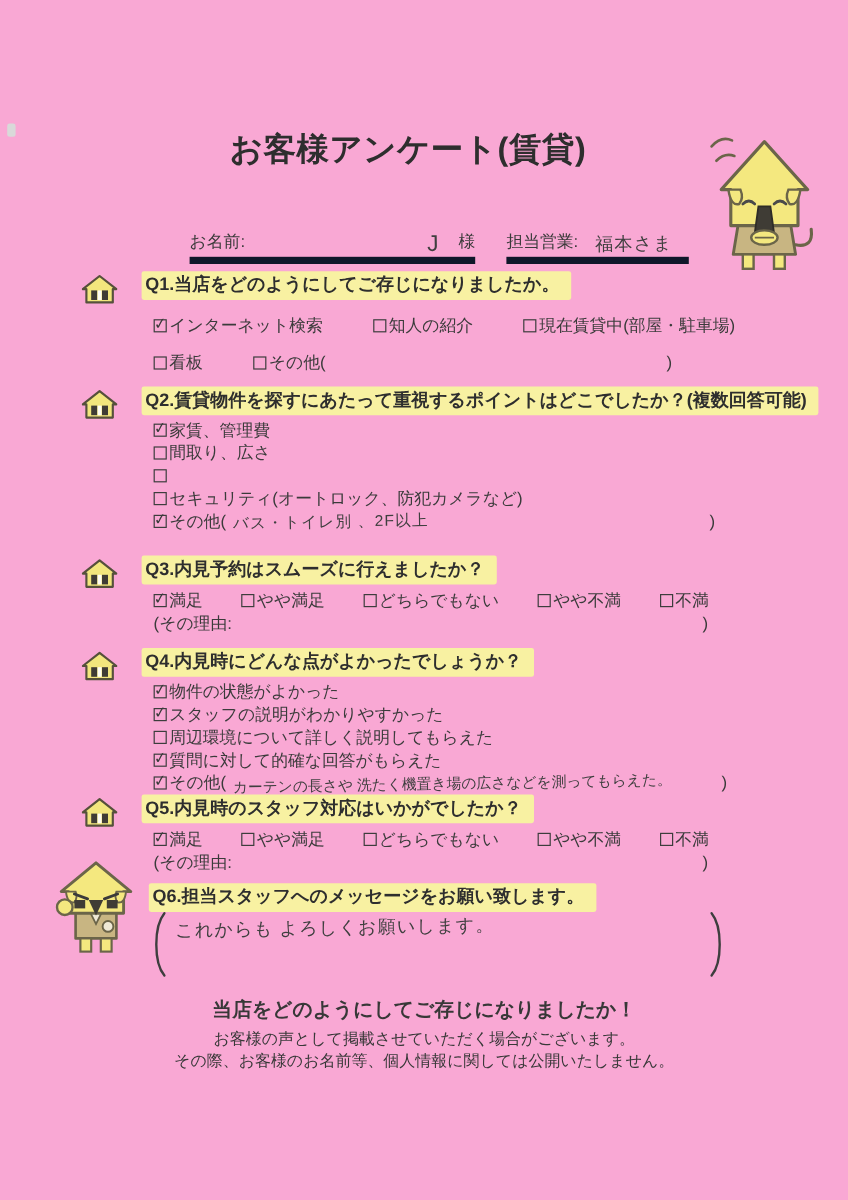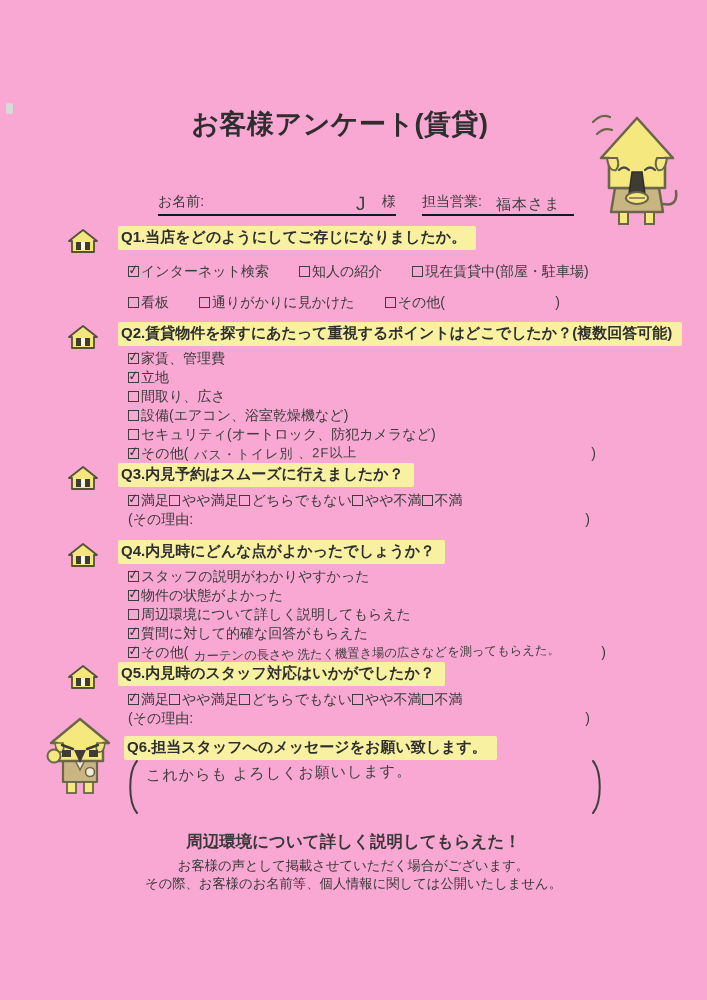--- a/index.html
+++ b/index.html
@@ -10,47 +10,47 @@
   }
   .scan-mark{position:absolute;left:6px;top:103px;width:7px;height:11px;background:#d9d9d9;border-radius:2px;}
 
   .title{position:absolute;top:106px;left:0;width:680px;text-align:center;
     font-size:27px;font-weight:bold;letter-spacing:.5px;color:#2e2e2e;}
   .intro{position:absolute;top:147px;left:144px;width:445px;font-size:14.5px;line-height:19.5px;color:#353535;}
 
   .mascot{position:absolute;top:106px;left:585px;}
 
   .name-row{position:absolute;top:193px;left:158px;display:flex;gap:26px;font-size:14px;color:#3a3a3a;}
-  .useg{border-bottom:2px solid #0f172a;display:flex;align-items:flex-end;padding-bottom:3px;}
+  .useg{border-bottom:6px solid #0f172a;display:flex;align-items:flex-end;padding-bottom:3px;}
   .seg1{width:238px;}
   .seg2{width:152px;}
   .hand{color:#3f3f3f;letter-spacing:1px;transform:rotate(-1deg);}
   .name-value{margin-left:auto;margin-right:16px;font-size:19px;line-height:15px;}
   .agent-value{margin-left:14px;font-size:15px;line-height:15px;}
 
   .q{position:absolute;left:68px;display:flex;align-items:flex-start;}
   .q-icon{flex:0 0 30px;margin-top:2px;}
   .q-main{margin-left:20px;}
   .q-heading{display:inline-block;white-space:nowrap;background:#f8f1a2;
     font-size:15px;font-weight:bold;color:#2e2e2e;padding:2px 10px 3px 3px;border-radius:2px;}
   .opts{padding-left:10px;margin-top:3px;font-size:14px;color:#3b3b3b;}
-  .opt-row{display:flex;align-items:baseline;gap:30px;line-height:19px;margin-top:12px;}
+  .opt-row{display:flex;align-items:baseline;gap:42px;line-height:19px;margin-top:12px;}
   .opt-col .opt{display:block;line-height:19px;}
   .opt{white-space:nowrap;}
   .cb{display:inline-block;width:9px;height:9px;border:1.5px solid #3d3d3d;
     margin-right:2px;vertical-align:-1px;position:relative;}
   .cb.checked::after{content:"✓";position:absolute;left:-1px;top:-7px;
     font-size:13px;color:#3a3a3a;transform:rotate(-8deg);}
   .flexline{display:flex;align-items:baseline;line-height:19px;}
   .flexline .paren-close{margin-left:auto;}
   .w-q1{width:432px;}
   .w-q2{width:468px;}
   .w-reason{width:462px;}
   .w-q4{width:478px;}
-  .scale-row{display:flex;line-height:20px;}
+  .scale-row{display:flex;gap:32px;line-height:20px;}
   .reason{margin-top:0;gap:12px;}
   .inline-hand{font-size:13px;margin-left:6px;white-space:nowrap;}
   .inline-hand.small{font-size:12.3px;letter-spacing:0;}
 
   .q6{position:absolute;left:46px;top:714px;}
   .q6-icon{position:absolute;left:0;top:2px;}
   .q6-heading-wrap{position:absolute;left:78px;top:22px;white-space:nowrap;}
   .msg-box{position:absolute;left:78px;top:44px;width:482px;height:58px;}
   .bracket{position:absolute;top:0;}
   .bracket.left{left:0;}
@@ -114,44 +114,42 @@
     <div class="q-main">
       <div class="q-heading">Q1.当店をどのようにしてご存じになりましたか。</div>
       <div class="opts">
         <div class="opt-row">
           <span class="opt"><span class="cb checked"></span><span>インターネット検索</span></span>
           <span class="opt"><span class="cb"></span><span>知人の紹介</span></span>
           <span class="opt"><span class="cb"></span><span>現在賃貸中(部屋・駐車場)</span></span>
         </div>
         <div class="opt-row flexline w-q1">
           <span class="opt"><span class="cb"></span><span>看板</span></span>
-          <span class="opt"><span class="cb"></span><span>通りがかりに見かけた</span></span>
           <span class="opt"><span class="cb"></span><span>その他(</span></span>
           <span class="paren-close">)</span>
         </div>
       </div>
     </div>
   </div>
 
   <div class="q" style="top:322px">
     <div class="q-icon">
       <svg width="30" height="26" viewBox="0 0 30 26">
         <polygon points="15,2 29,13 26,13 26,24 4,24 4,13 1,13" fill="#f2e67d" stroke="#56503b" stroke-width="1.8" stroke-linejoin="round"></polygon>
         <rect x="8" y="14" width="5" height="8" fill="#3f3c35"></rect>
         <rect x="17" y="14" width="5" height="8" fill="#3f3c35"></rect>
         <rect x="13.4" y="14" width="3.2" height="8" fill="#fdfcf4"></rect>
       </svg>
     </div>
     <div class="q-main">
       <div class="q-heading">Q2.賃貸物件を探すにあたって重視するポイントはどこでしたか？(複数回答可能)</div>
       <div class="opts opt-col">
         <span class="opt"><span class="cb checked"></span><span>家賃、管理費</span></span>
-        <span class="opt"><span class="cb checked"></span><span>立地</span></span>
         <span class="opt"><span class="cb"></span><span>間取り、広さ</span></span>
-        <span class="opt"><span class="cb"></span><span>設備(エアコン、浴室乾燥機など)</span></span>
+        <span class="opt"><span class="cb"></span></span>
         <span class="opt"><span class="cb"></span><span>セキュリティ(オートロック、防犯カメラなど)</span></span>
         <span class="flexline w-q2">
           <span class="opt"><span class="cb checked"></span><span>その他(</span></span>
           <span class="hand inline-hand">バス・トイレ別 、2F以上</span>
           <span class="paren-close">)</span>
         </span>
       </div>
     </div>
   </div>
 
@@ -187,22 +185,22 @@
       <svg width="30" height="26" viewBox="0 0 30 26">
         <polygon points="15,2 29,13 26,13 26,24 4,24 4,13 1,13" fill="#f2e67d" stroke="#56503b" stroke-width="1.8" stroke-linejoin="round"></polygon>
         <rect x="8" y="14" width="5" height="8" fill="#3f3c35"></rect>
         <rect x="17" y="14" width="5" height="8" fill="#3f3c35"></rect>
         <rect x="13.4" y="14" width="3.2" height="8" fill="#fdfcf4"></rect>
       </svg>
     </div>
     <div class="q-main">
       <div class="q-heading">Q4.内見時にどんな点がよかったでしょうか？</div>
       <div class="opts opt-col">
+        <span class="opt"><span class="cb checked"></span><span>物件の状態がよかった</span></span>
         <span class="opt"><span class="cb checked"></span><span>スタッフの説明がわかりやすかった</span></span>
-        <span class="opt"><span class="cb checked"></span><span>物件の状態がよかった</span></span>
         <span class="opt"><span class="cb"></span><span>周辺環境について詳しく説明してもらえた</span></span>
         <span class="opt"><span class="cb checked"></span><span>質問に対して的確な回答がもらえた</span></span>
         <span class="flexline w-q4">
           <span class="opt"><span class="cb checked"></span><span>その他(</span></span>
           <span class="hand inline-hand small">カーテンの長さや 洗たく機置き場の広さなどを測ってもらえた。</span>
           <span class="paren-close">)</span>
         </span>
       </div>
     </div>
   </div>
@@ -261,17 +259,17 @@
         <path d="M13,3 C4,14 4,44 13,55" fill="none" stroke="#3e3e3e" stroke-width="2" stroke-linecap="round"></path>
       </svg>
       <svg class="bracket right" width="16" height="58" viewBox="0 0 16 58">
         <path d="M3,3 C12,14 12,44 3,55" fill="none" stroke="#3e3e3e" stroke-width="2" stroke-linecap="round"></path>
       </svg>
       <div class="msg-text hand">これからも よろしくお願いします。</div>
     </div>
   </div>
 
   <div class="footer">
-    <div class="footer-title">周辺環境について詳しく説明してもらえた！</div>
+    <div class="footer-title">当店をどのようにしてご存じになりましたか！</div>
     <div class="footer-note">お客様の声として掲載させていただく場合がございます。</div>
     <div class="footer-note">その際、お客様のお名前等、個人情報に関しては公開いたしません。</div>
   </div>
 </div>
 
 </body></html>

